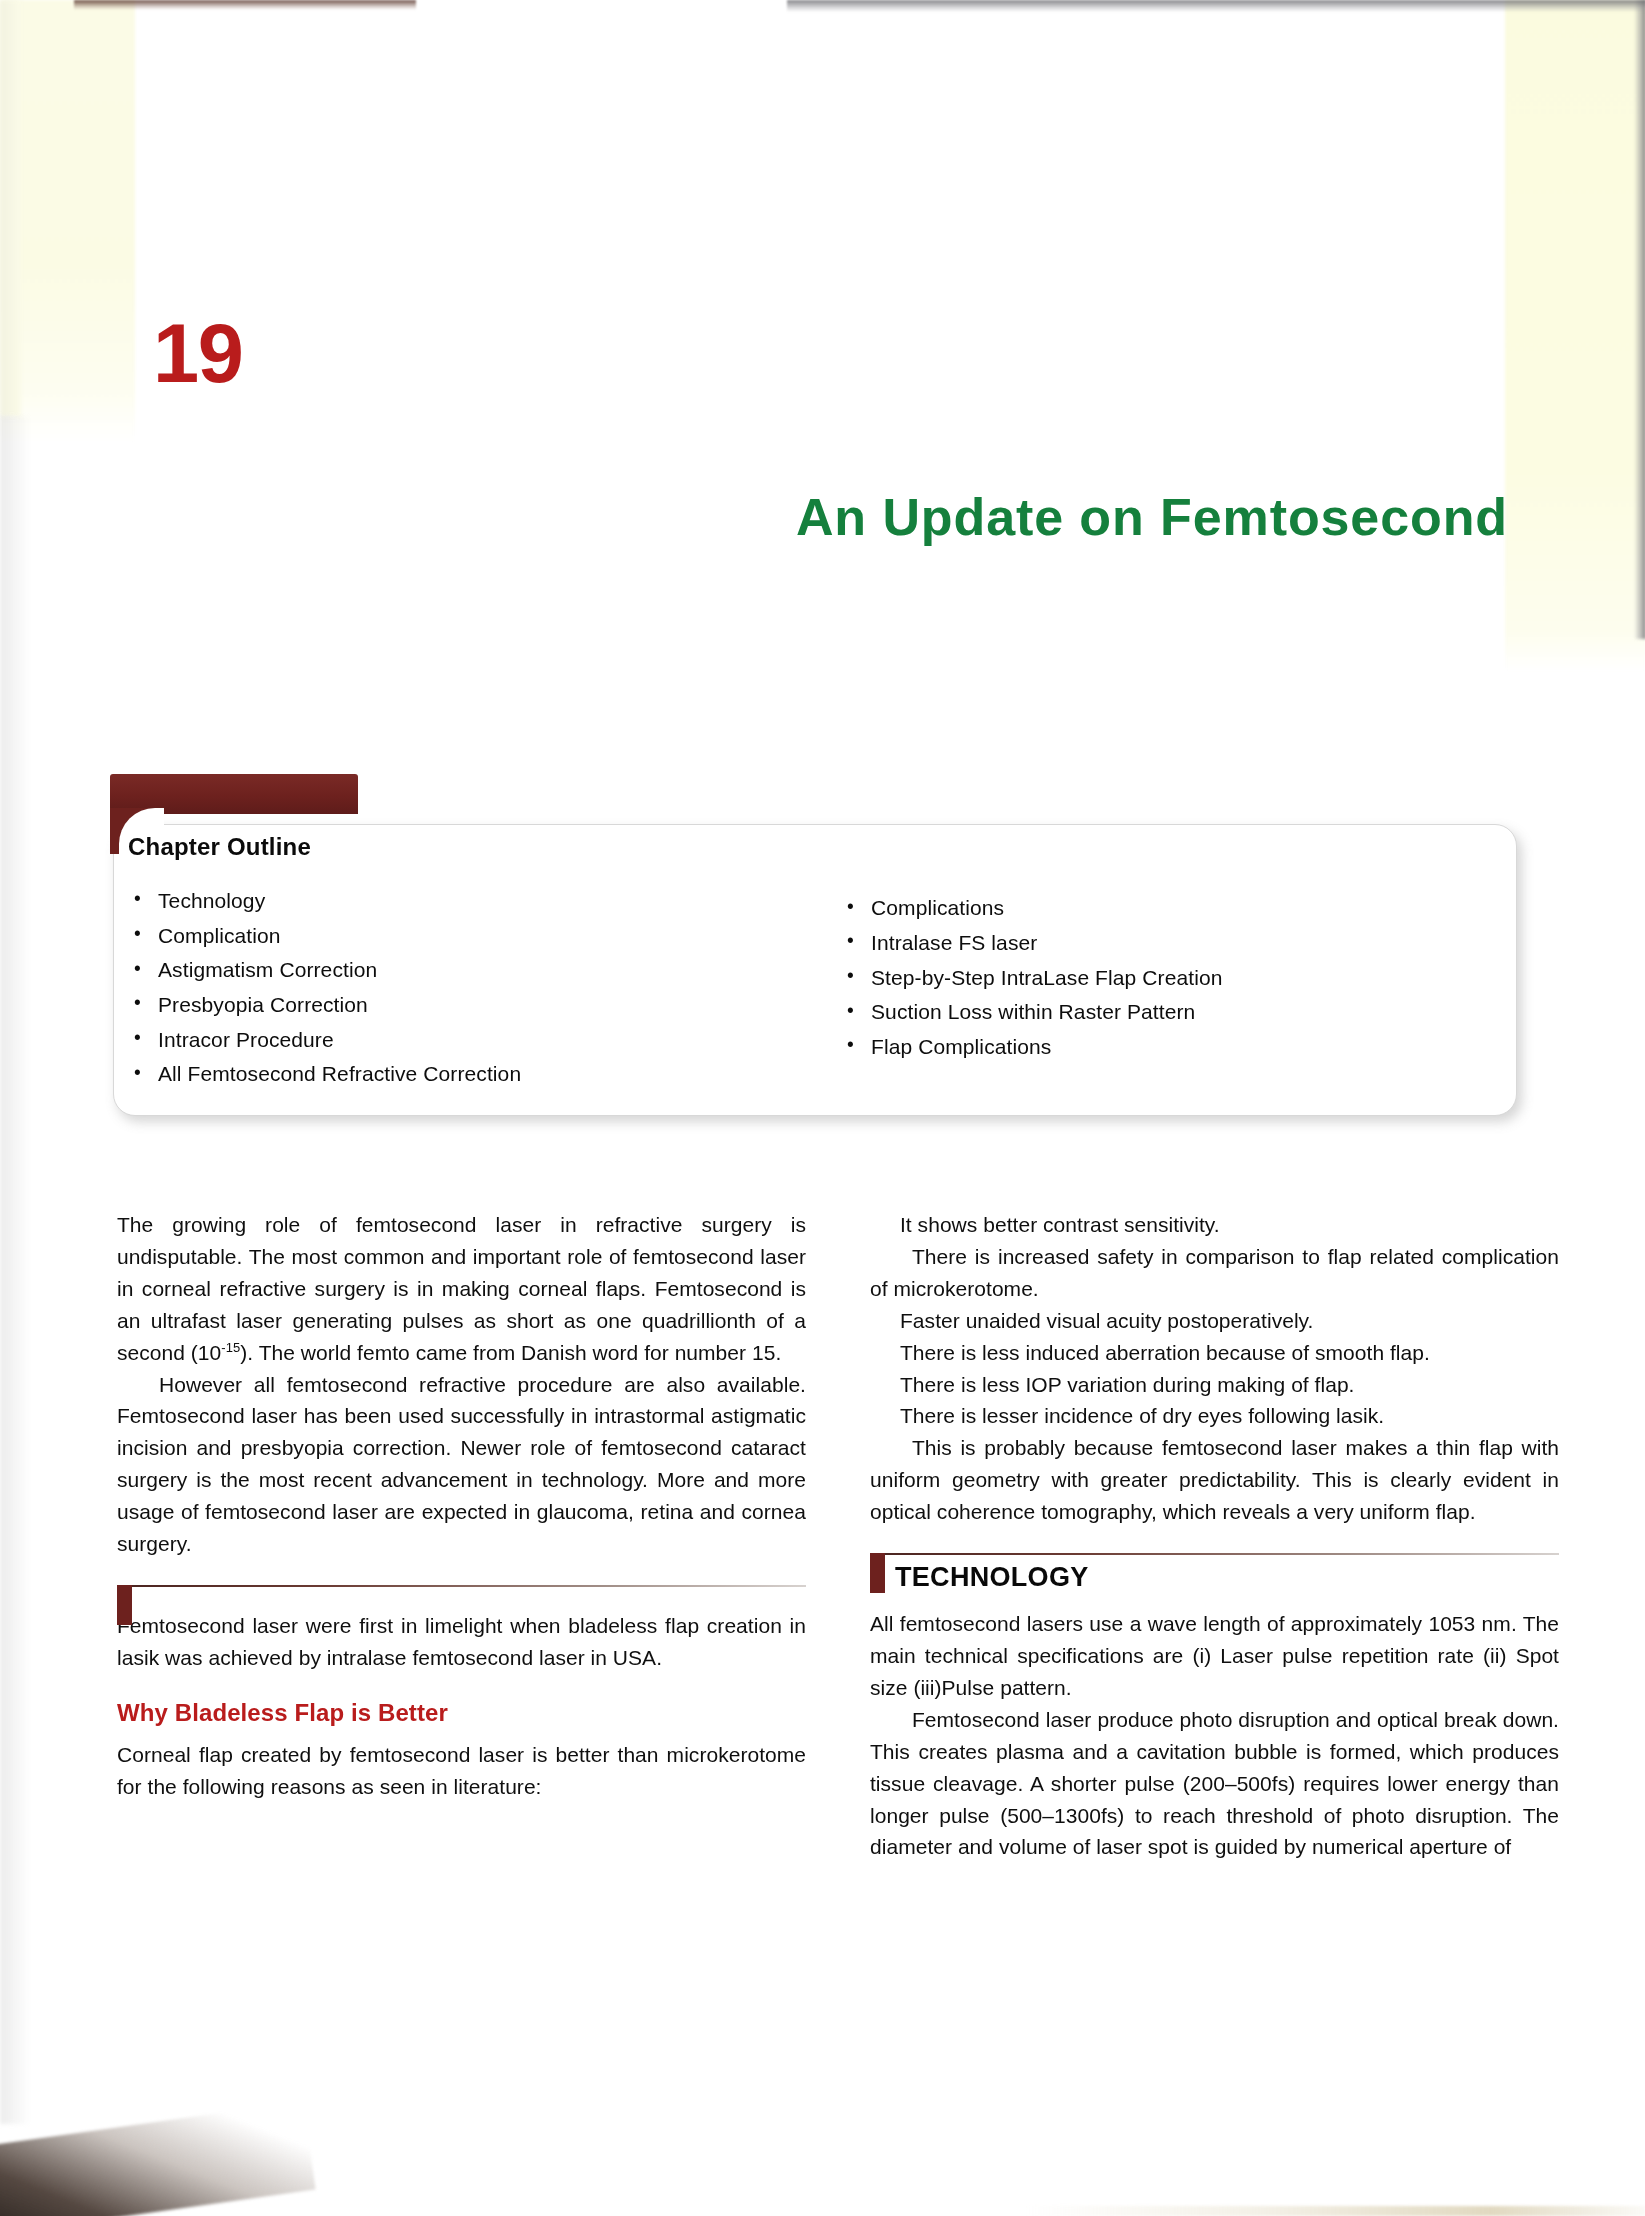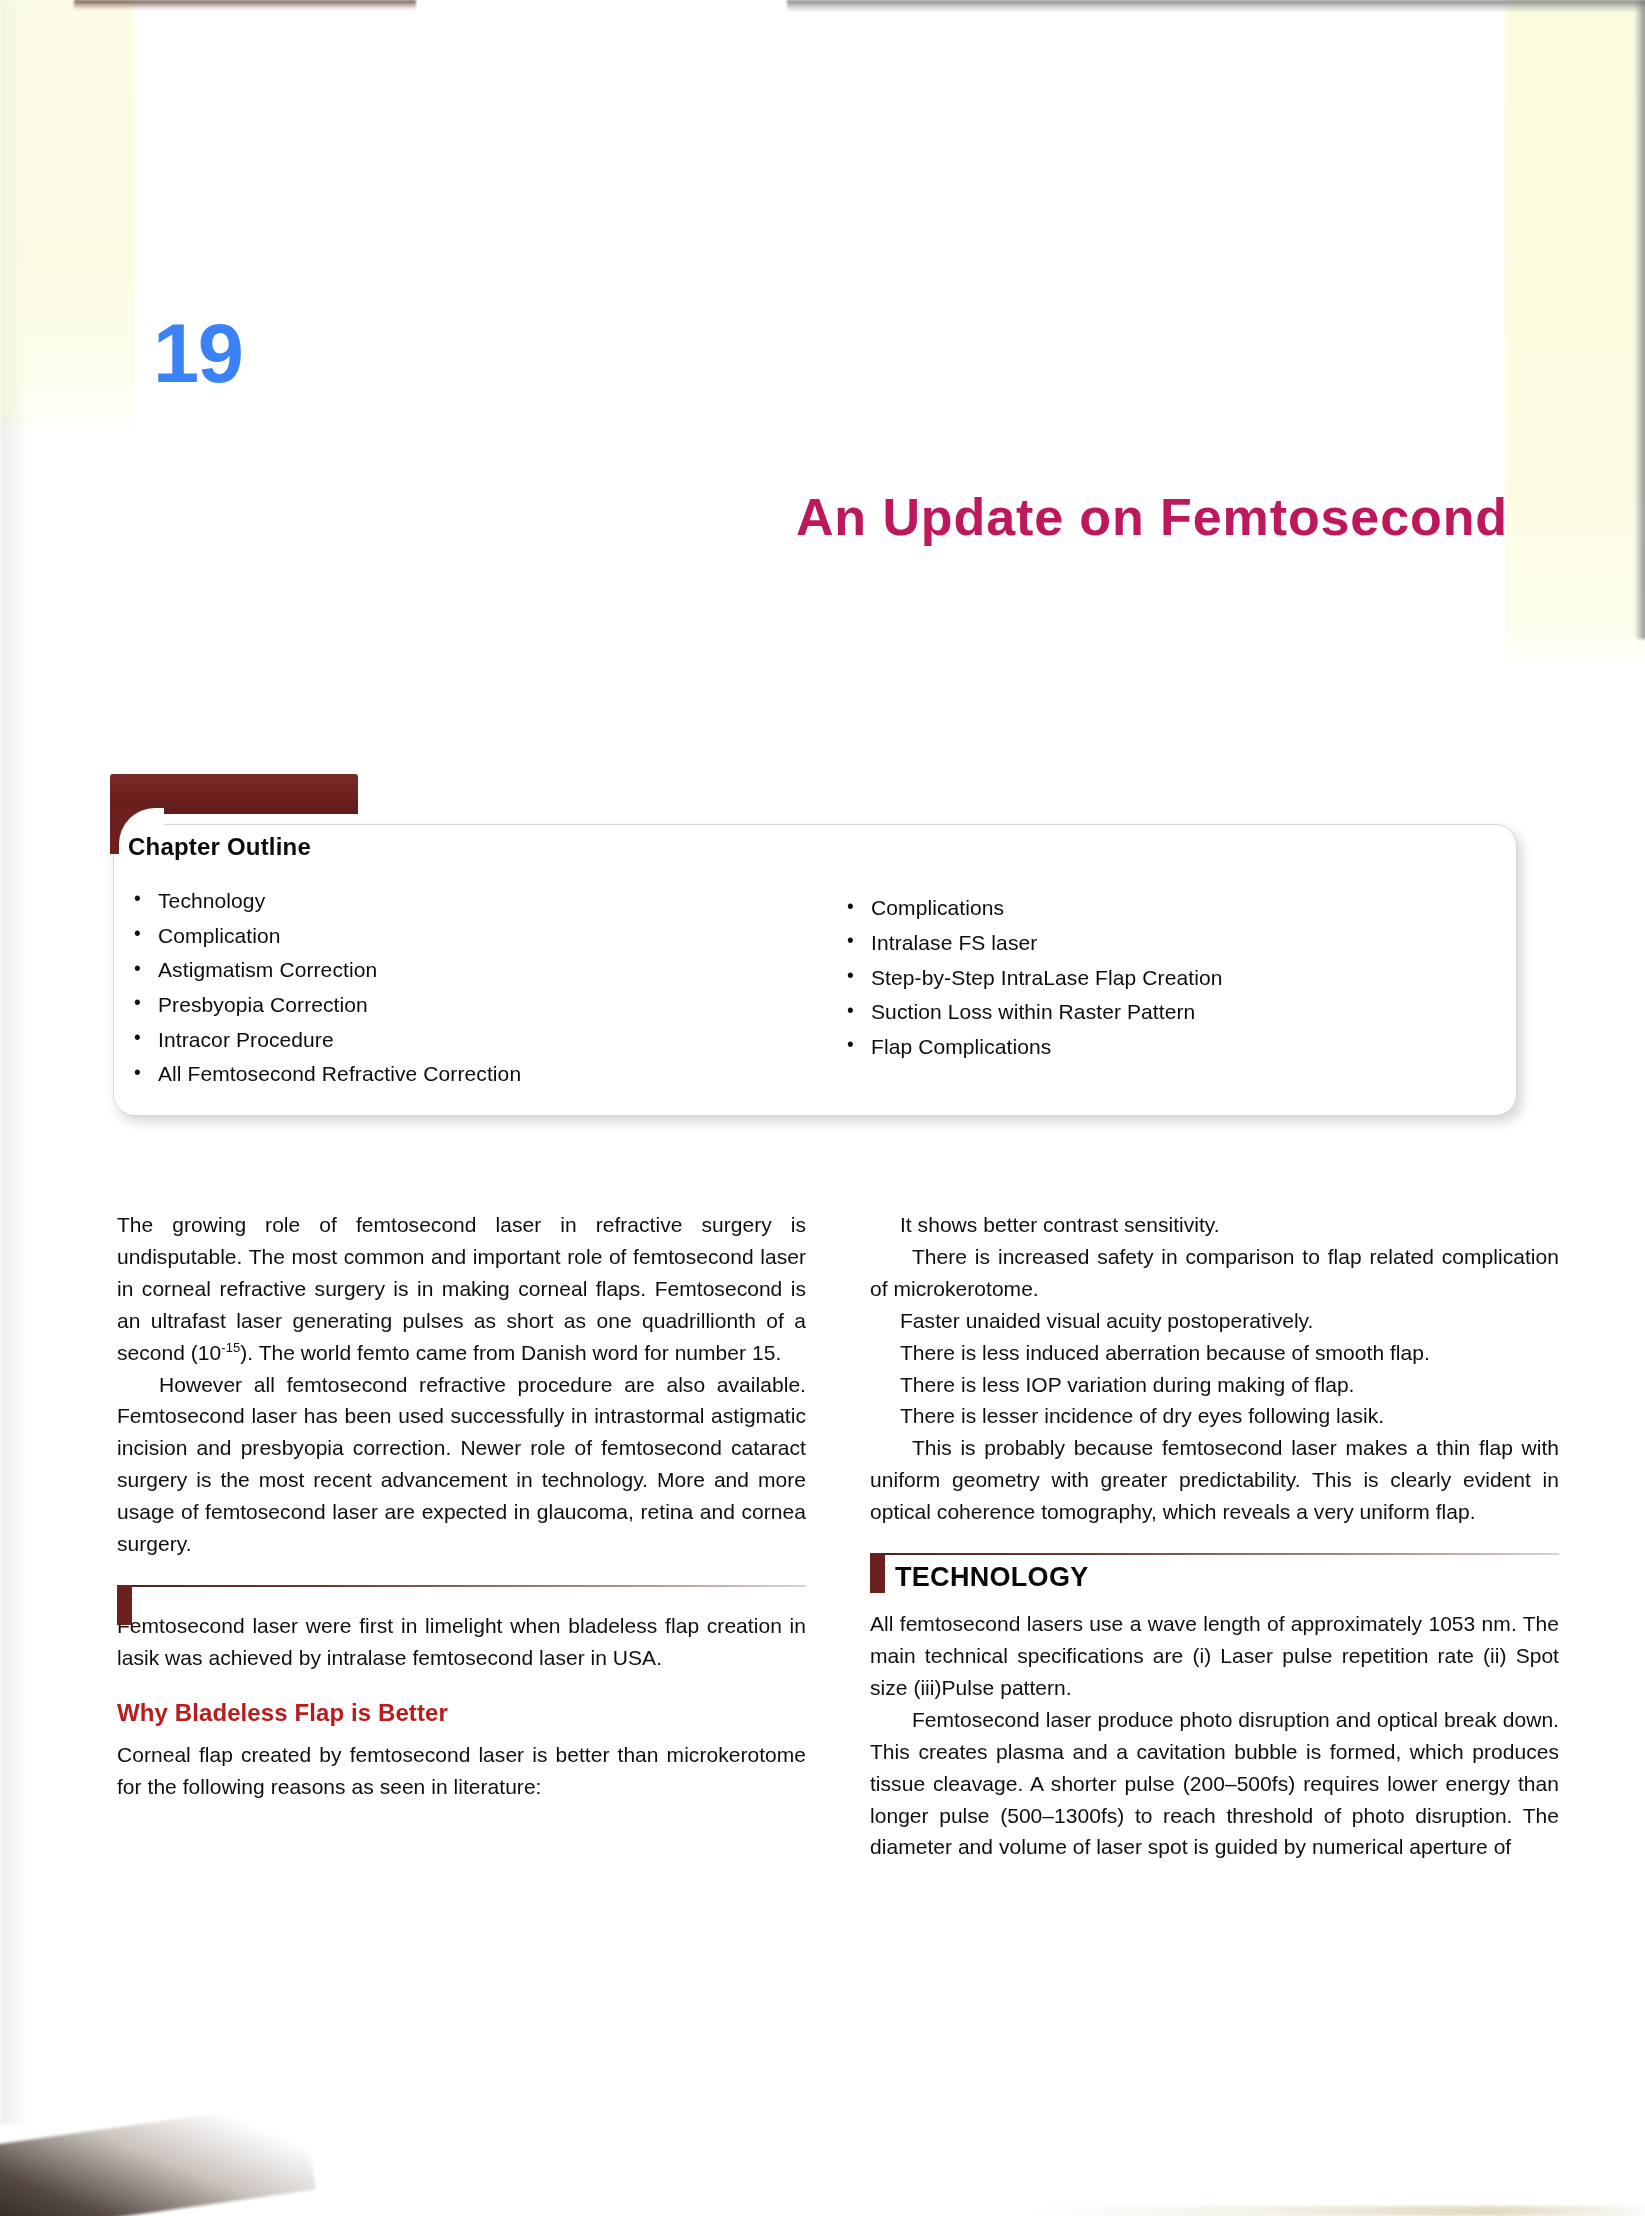--- a/index.html
+++ b/index.html
@@ -95,32 +95,32 @@
     pointer-events: none;
   }
 
   
   .chapter-number {
     position: absolute;
     left: 153px; top: 312px;
     font-size: 83px;
     font-weight: 700;
     line-height: 1;
-    color: #3b82f6;
+    color: #b91c1c;
     letter-spacing: -1.5px;
   }
   .chapter-title {
     position: absolute;
     left: 386px; top: 452px;
     width: 1122px;
     text-align: right;
     font-size: 52px;
     font-weight: 700;
     line-height: 1.18;
-    color: #be185d;
+    color: #15803d;
     letter-spacing: 0.9px;
   }
   .chapter-title .line { display: block; }
   .byline {
     position: absolute;
     left: 817px; top: 668px;
     width: 698px;
     text-align: right;
     font-size: 22px;
     font-style: italic;

